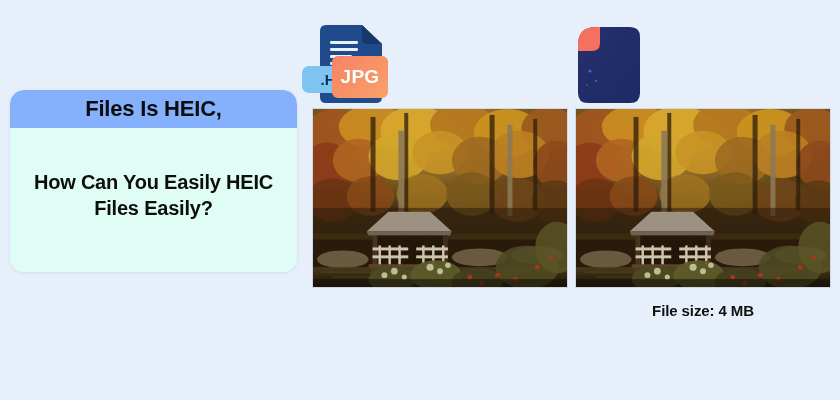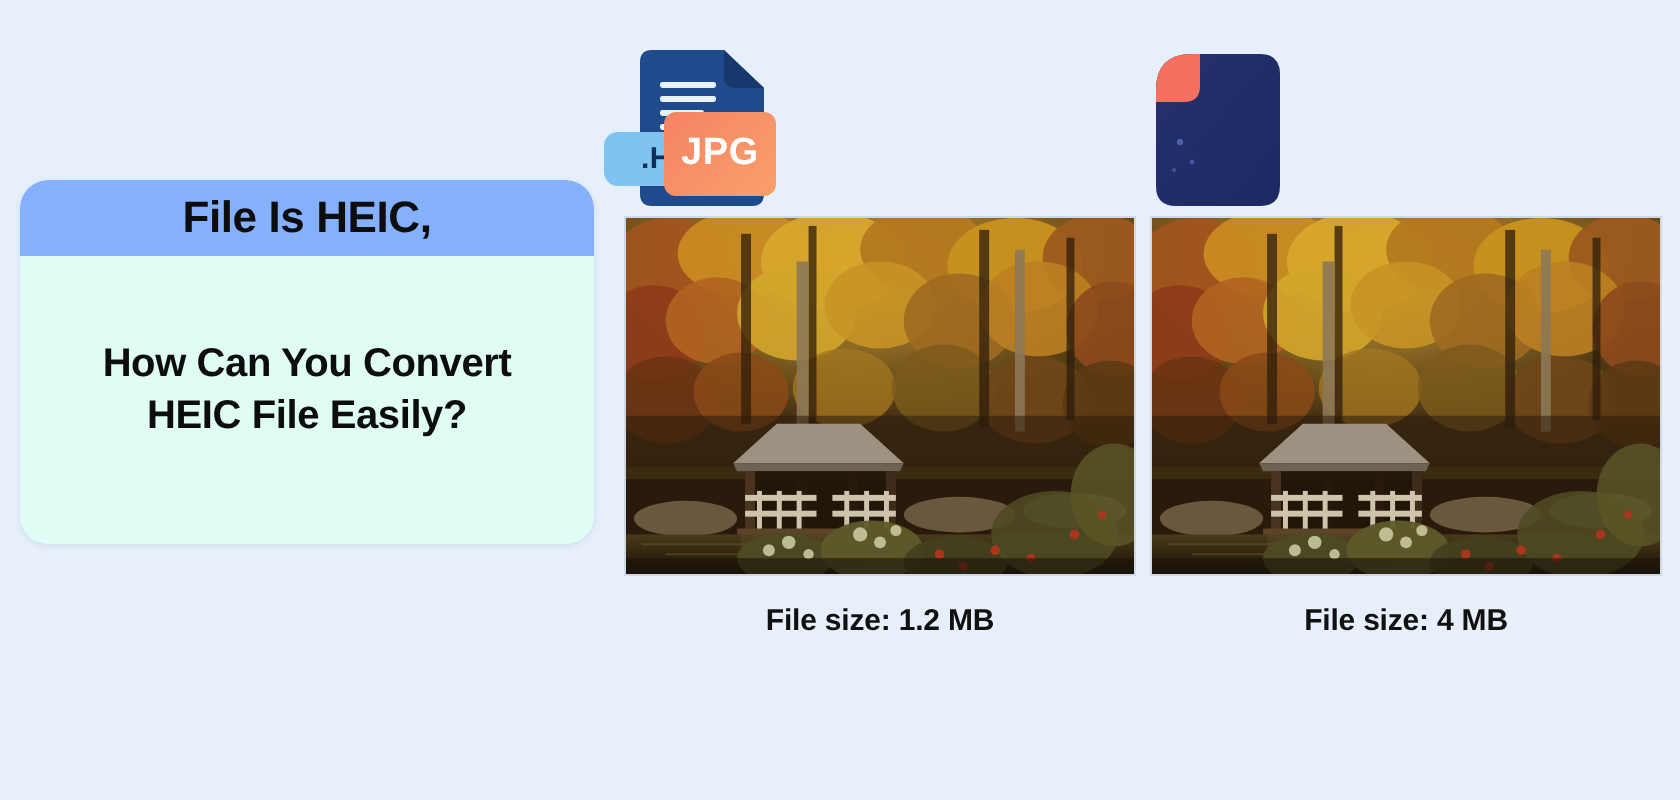--- a/index.html
+++ b/index.html
@@ -156,24 +156,24 @@
     letter-spacing: -0.1px;
   }
 </style>
 </head>
 <body>
 
 <div id="canvas">
 
   <div class="info-card">
     <div class="card-header">
-      <span class="card-header-text">File Is HEIC,</span>
+      <span class="card-header-text">Files Is HEIC,</span>
     </div>
     <div class="card-body">
-      <span class="card-body-text">How Can You Convert HEIC File Easily?</span>
+      <span class="card-body-text">How Can You Easily HEIC Files Easily?</span>
     </div>
   </div>
 
   <div class="compare-area">
 
     <div class="icon-heic">
       <svg viewBox="0 0 74 80" xmlns="http://www.w3.org/2000/svg">
         <path d="M6 6 Q6 0 12 0 L48 0 L68 19 L68 72 Q68 78 62 78 L12 78 Q6 78 6 72 Z" fill="#1f4a8c"></path>
         <path d="M48 0 L68 19 L54 19 Q48 19 48 13 Z" fill="#18386b"></path>
         <g fill="#e9f2fb">
@@ -330,23 +330,20 @@
           <circle cx="170" cy="176" r="2.2"></circle>
           <circle cx="186" cy="168" r="2.4"></circle>
           <circle cx="204" cy="172" r="2.2"></circle>
           <circle cx="226" cy="160" r="2.4"></circle>
           <circle cx="240" cy="150" r="2"></circle>
         </g>
         <rect x="0" y="172" width="256" height="8" fill="#1a1208" opacity="0.6"></rect>
       </svg>
     </div>
 
-    <div class="size-label" style="left:2px;">
-      <span>File size: 1.2 MB</span>
-    </div>
 
     <div class="photo" style="left:265px;">
       <svg viewBox="0 0 256 180" preserveAspectRatio="none" xmlns="http://www.w3.org/2000/svg">
         <defs>
           <linearGradient id="skyB" x1="0" y1="0" x2="0" y2="1">
             <stop offset="0%" stop-color="#6b4a17"></stop>
             <stop offset="100%" stop-color="#3a2a10"></stop>
           </linearGradient>
           <linearGradient id="waterB" x1="0" y1="0" x2="0" y2="1">
             <stop offset="0%" stop-color="#4a3a1c"></stop>

